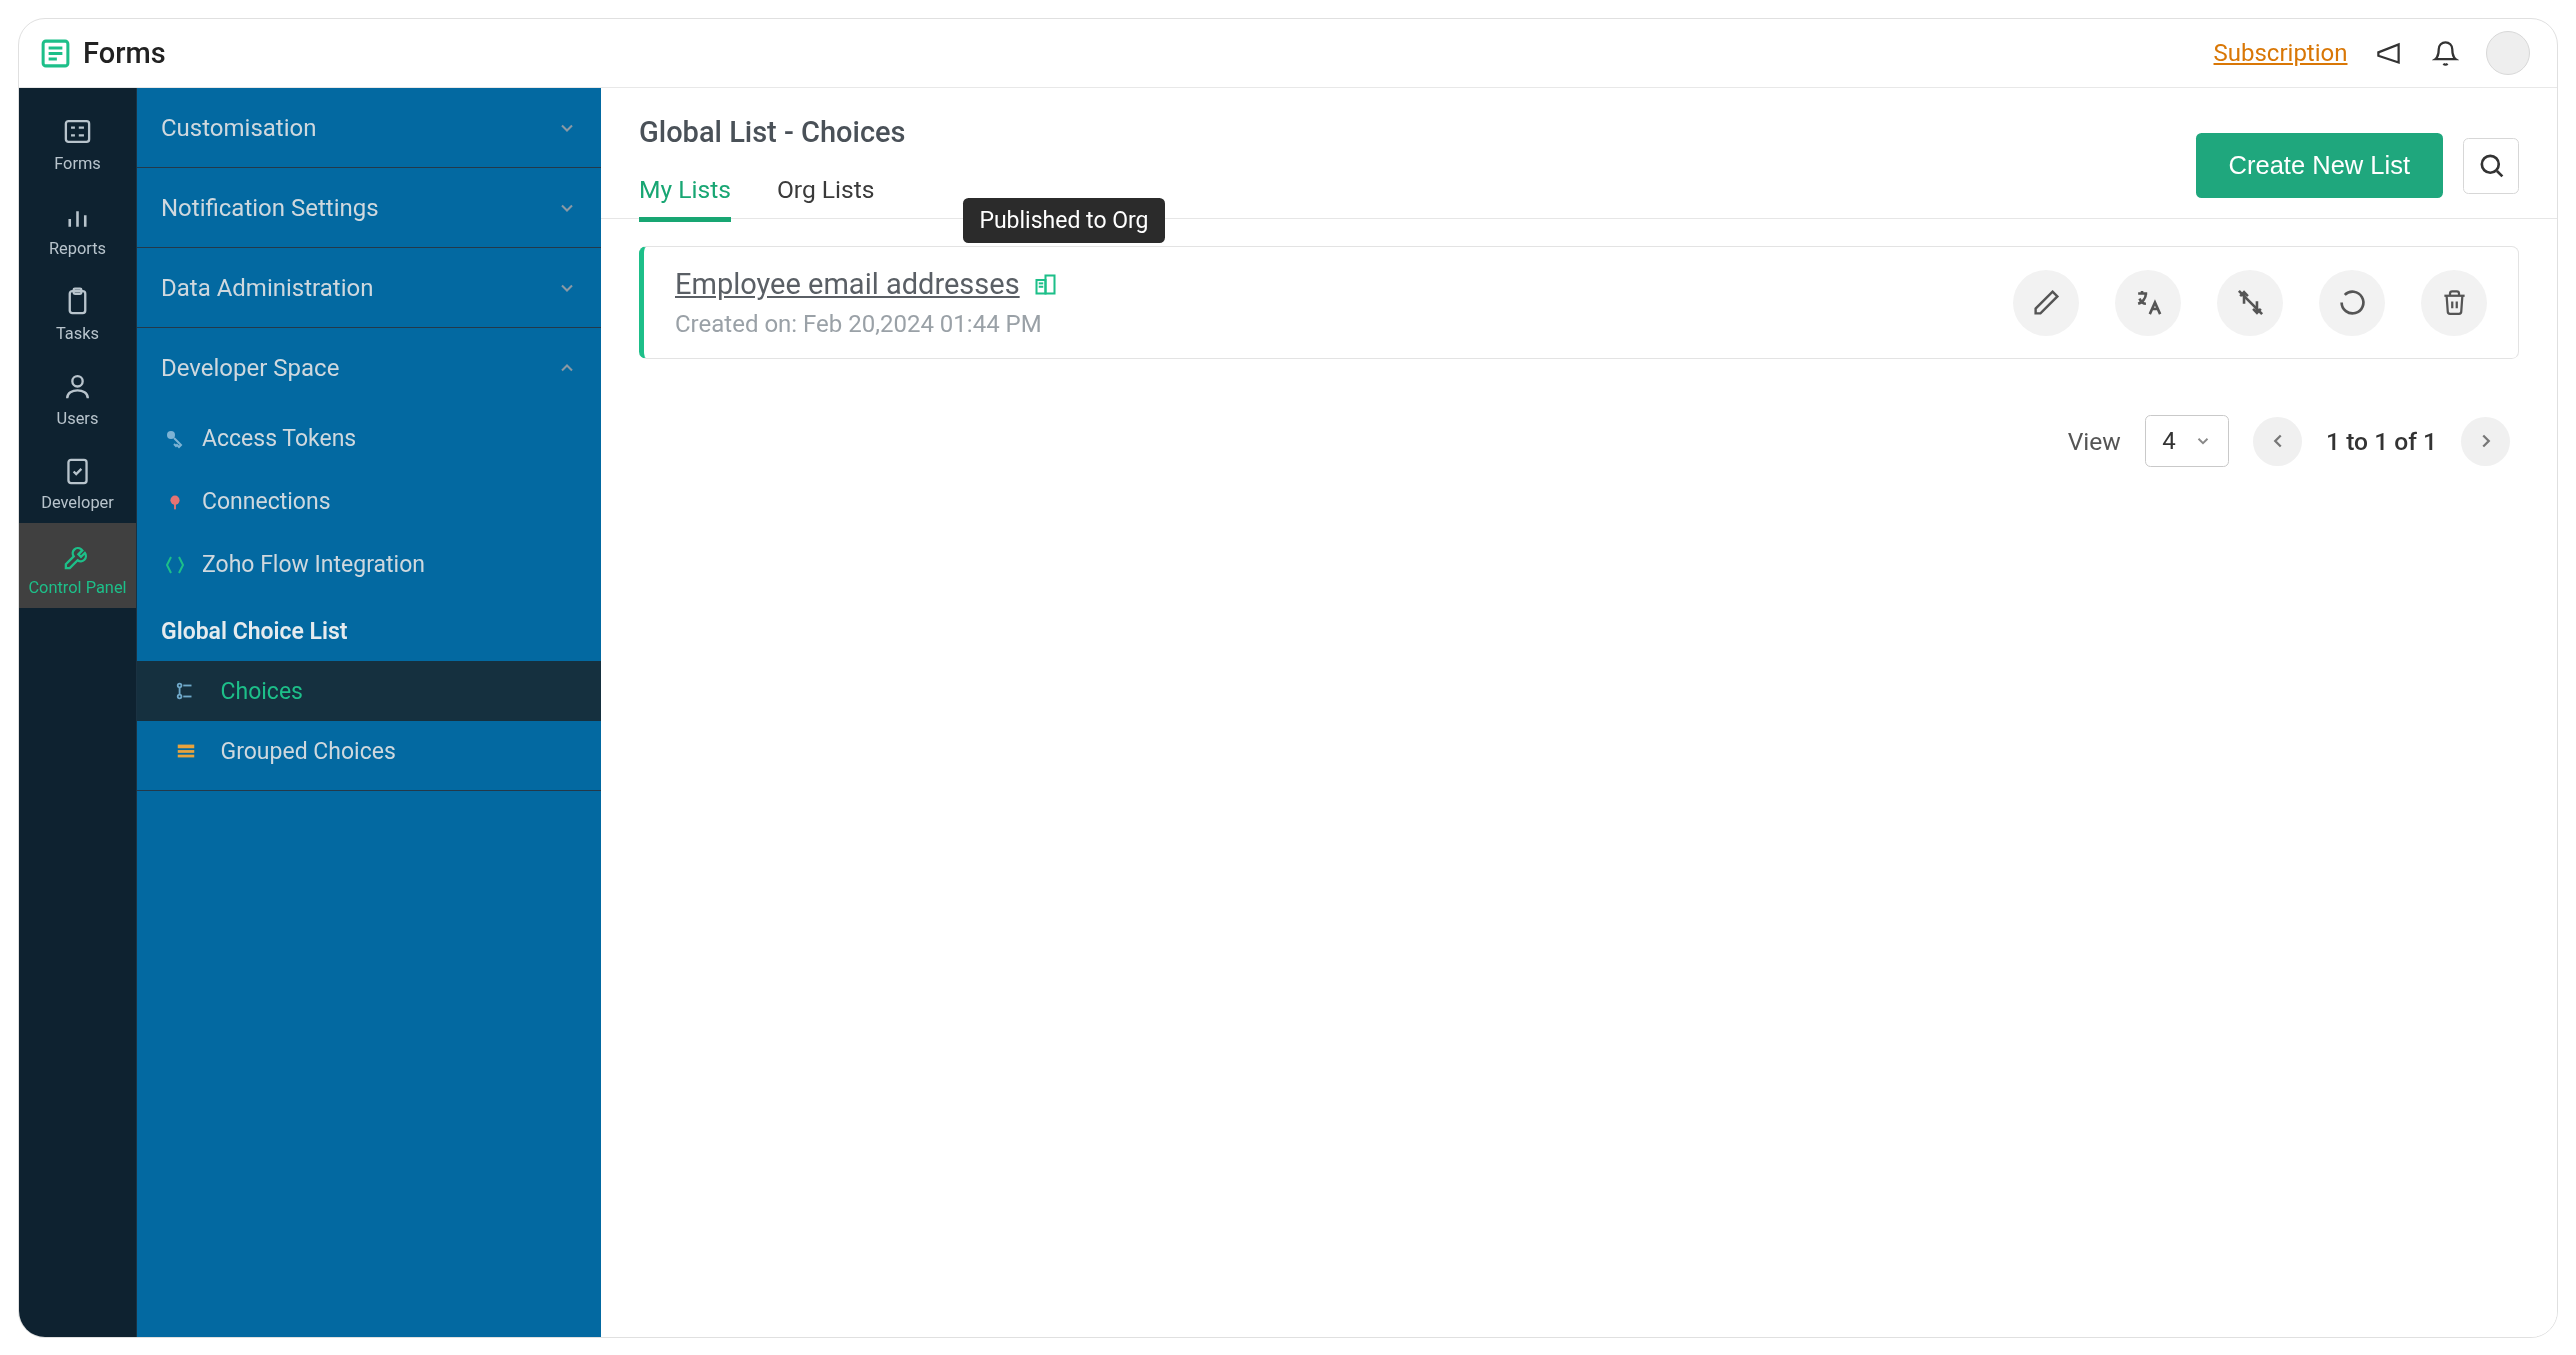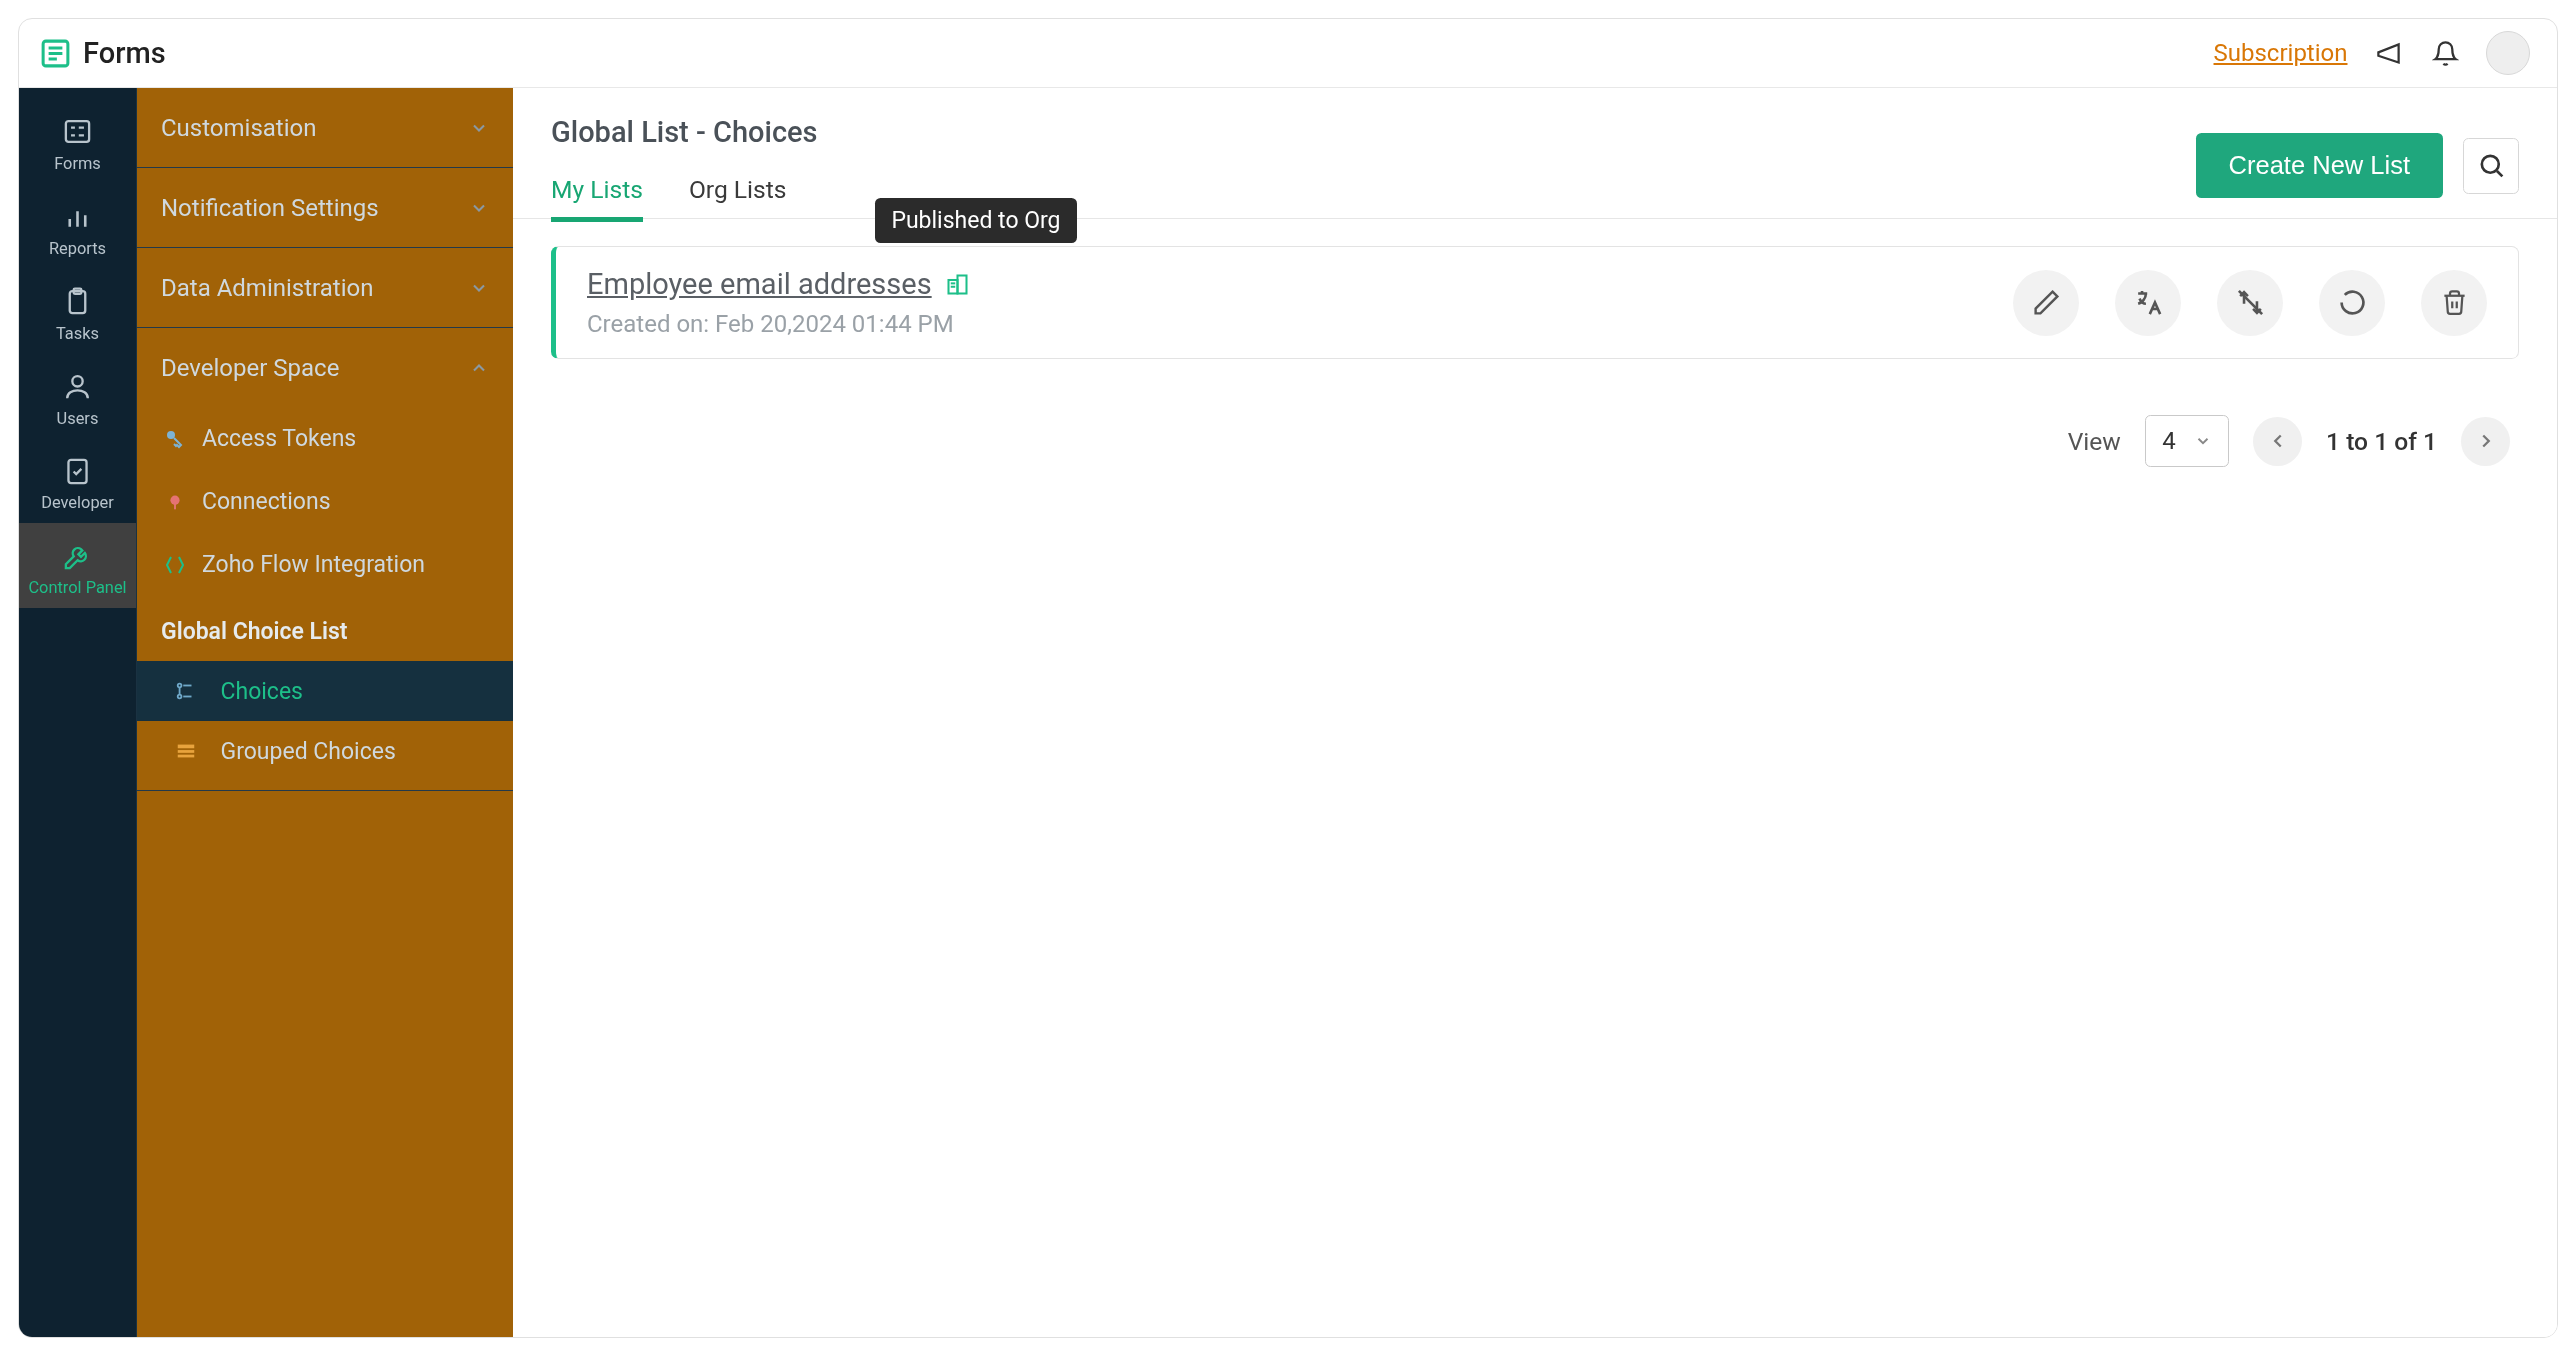--- a/index.html
+++ b/index.html
@@ -18,21 +18,21 @@
     .app-wrapper {
       width: 2576px;
       height: 1356px;
       background: #fff;
       padding: 18px;
     }
     .app-frame {
       width: 100%;
       height: 100%;
       border: 1.8px solid #e0e0e0;
-      border-radius: 14px;
+      border-radius: 27px;
       overflow: hidden;
       display: flex;
       flex-direction: column;
       background: #fff;
     }
     
     .topbar {
       height: 69px;
       border-bottom: 1.8px solid #e8e8e8;
       display: flex;
@@ -120,22 +120,22 @@
       height: 33px;
       display: flex;
       align-items: center;
       justify-content: center;
     }
     .rail-item-label {
       font-size: 16.4px;
     }
     
     .sidenav {
-      width: 377px;
-      background: #a16207;
+      width: 465px;
+      background: #0369a1;
       flex-shrink: 0;
       border-left: 0.9px solid #1a3242;
       overflow-y: auto;
     }
     .sidenav-section {
       border-bottom: 0.9px solid #23394a;
     }
     .sidenav-section-header {
       display: flex;
       align-items: center;

